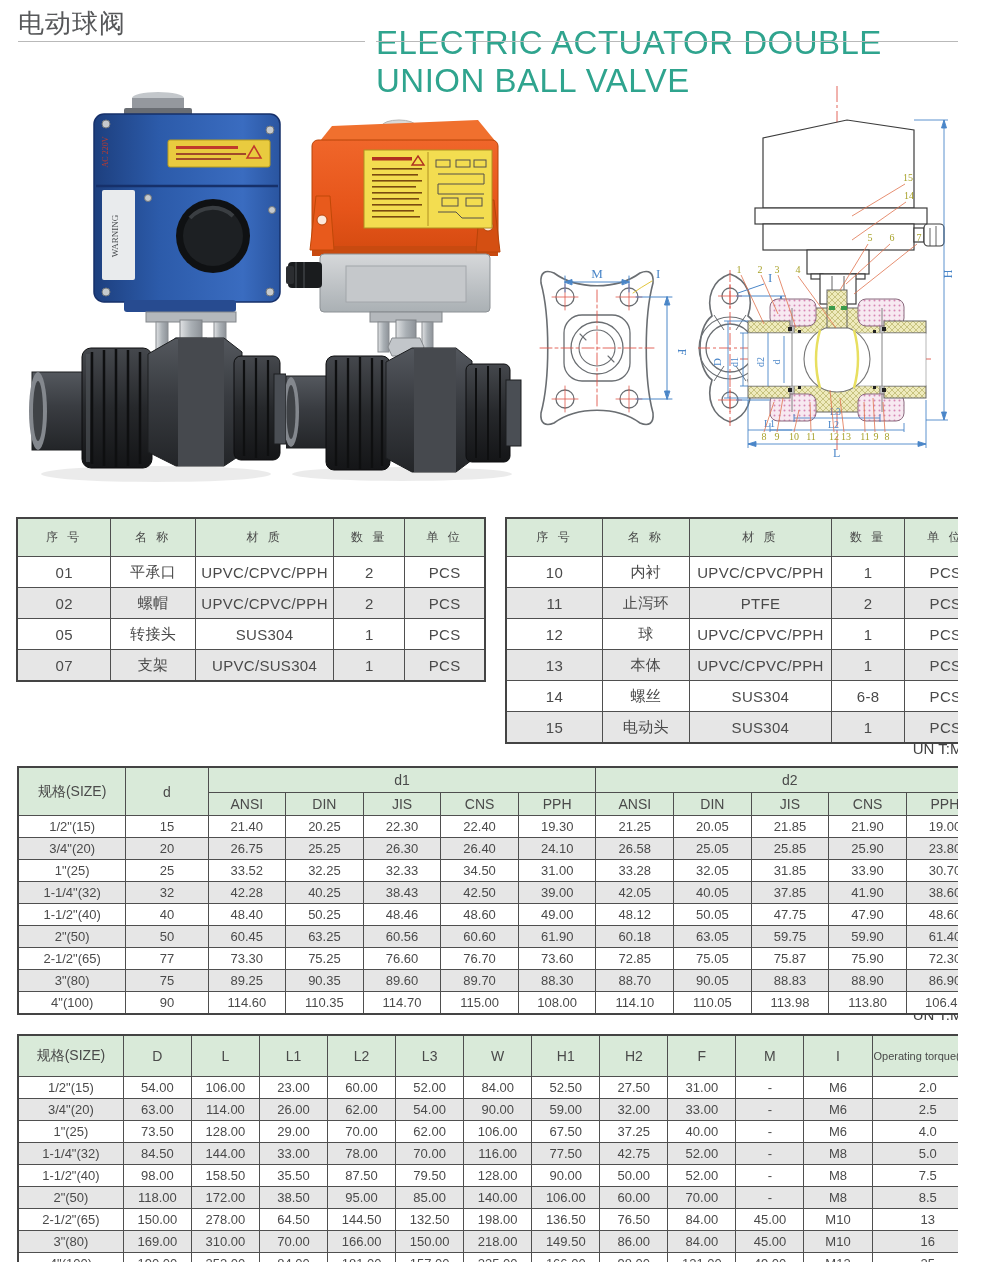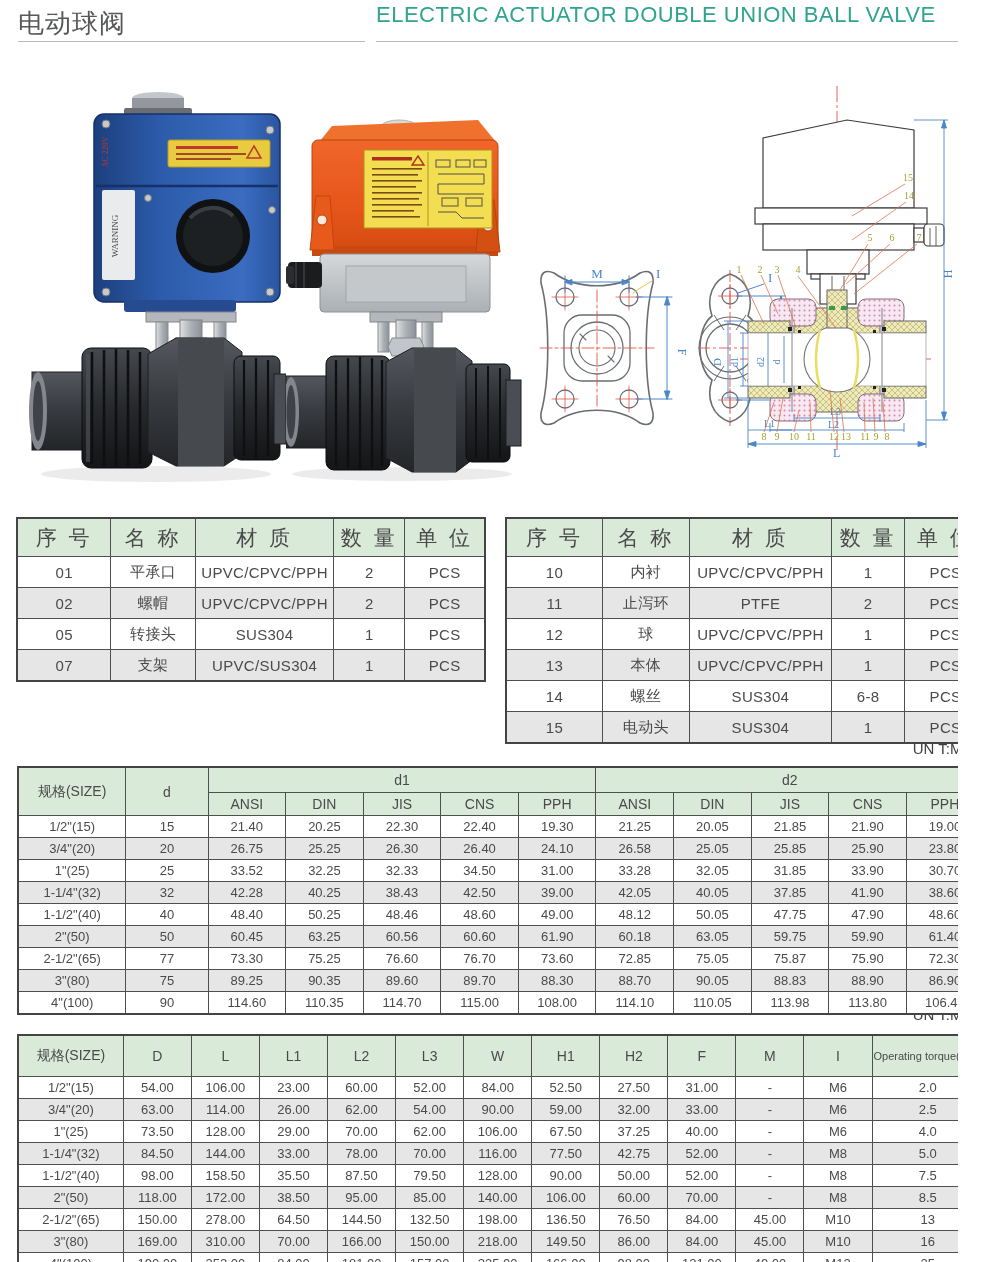--- a/index.html
+++ b/index.html
@@ -1,39 +1,39 @@
 <!DOCTYPE html>
 <html><head>
 <meta charset="utf-8">
 <style>
   html,body{margin:0;padding:0;background:#ffffff;}
   .page{position:relative;width:912px;height:1262px;background:#fff;overflow:hidden;
         font-family:"Liberation Sans",sans-serif;color:#4a4a4a;padding-left:46px;}
   
   .title-cn{position:absolute;left:18px;top:6px;font-size:26px;color:#57585a;letter-spacing:1px;}
-  .title-en{position:absolute;left:376px;top:2px;font-size:22px;color:#2fa48e;letter-spacing:.5px;}
+  .title-en{position:absolute;left:376px;top:24px;font-size:33px;color:#2fa48e;letter-spacing:.5px;}
   .rule{position:absolute;top:41px;height:1px;background:#b9b9b9;}
   .rule-left{left:18px;width:347px;}
   .rule-right{left:376px;width:612px;}
   
   .unit-note{position:absolute;width:175px;text-align:right;font-size:15px;color:#404040;}
   #unit-note-1{left:800px;top:740px;}
   #unit-note-2{left:800px;top:1006px;}
   
   table{border-collapse:collapse;table-layout:fixed;}
   th,td{border:1px solid #4f4f4f;text-align:center;vertical-align:middle;
         overflow:hidden;white-space:nowrap;color:#4a4a4a;}
   thead th{background:#d9ead9;font-weight:normal;}
   tbody tr:nth-child(even) td{background:#e6e6e6;}
   tbody tr:nth-child(odd) td{background:#ffffff;}
   
   .t-parts{position:absolute;top:517px;border:2px solid #444;}
   #parts-left{left:16px;width:470px;}
   #parts-right{left:505px;width:483px;}
-  .t-parts thead th{height:35px;font-size:21px;letter-spacing:3px;}
+  .t-parts thead th{height:35px;font-size:12px;letter-spacing:3px;}
   .t-parts tbody td{height:28px;font-size:15px;letter-spacing:.3px;}
   
   .t-dim{position:absolute;left:17px;width:968px;border:2px solid #444;}
   #dim1{top:766px;}
   #dim2{top:1034px;}
   .t-dim thead th{font-size:14px;}
   #dim1 thead tr:nth-child(1) th{height:22px;}
   #dim1 thead tr:nth-child(2) th{height:20px;border-top:1px solid #fff;}
   #dim1 thead th[rowspan]{font-size:14px;}
   #dim2 thead th{height:38px;}

